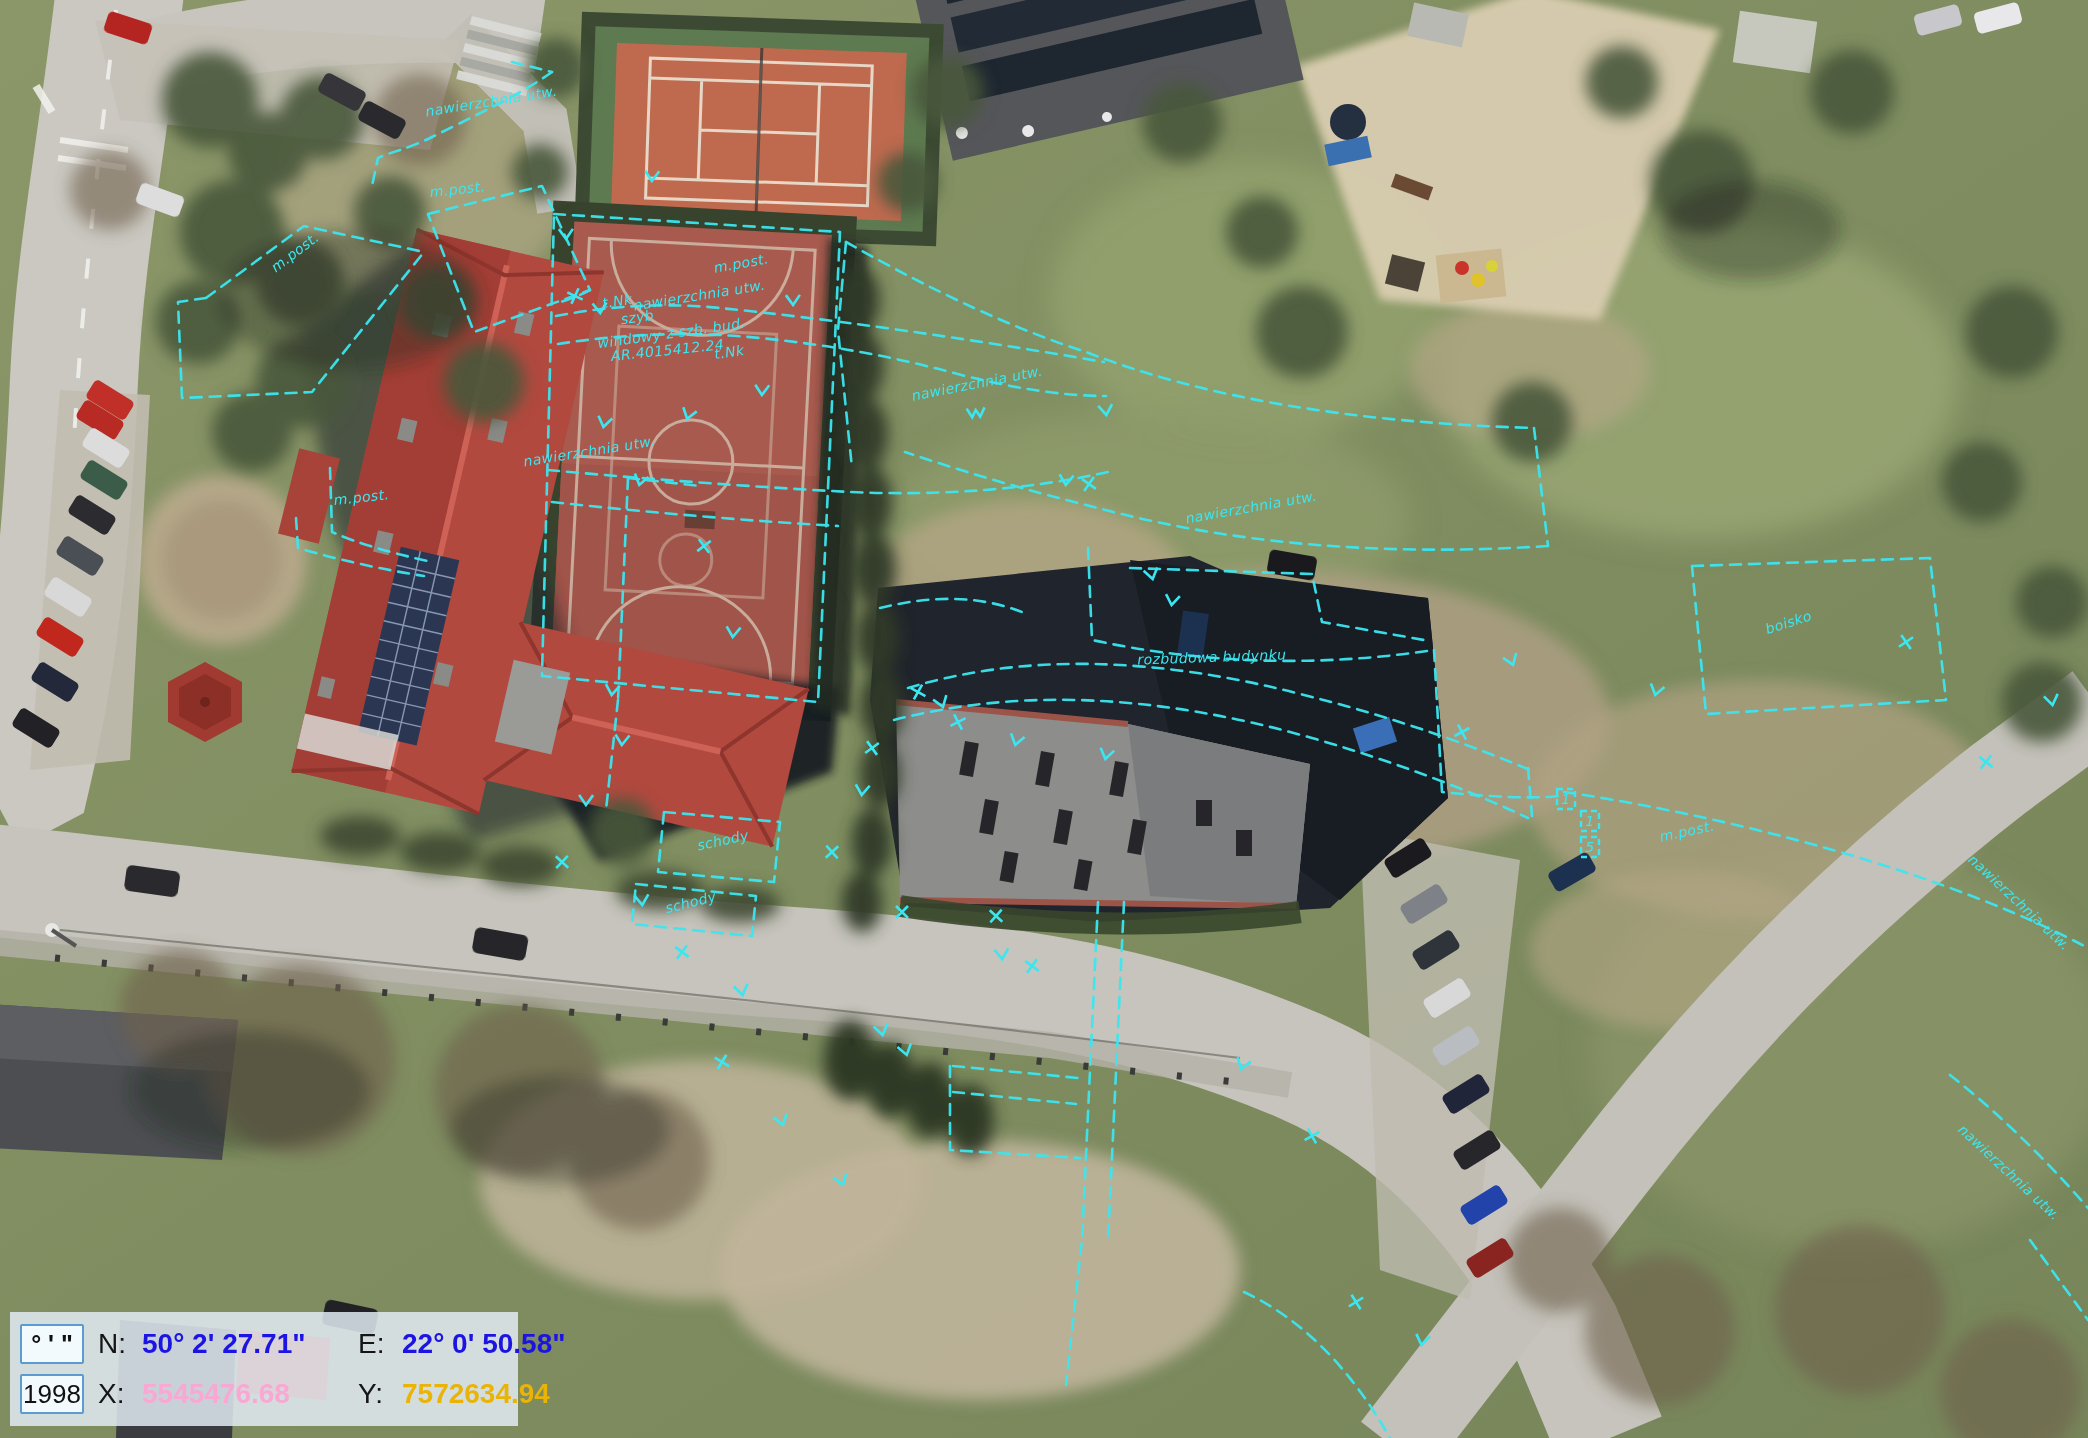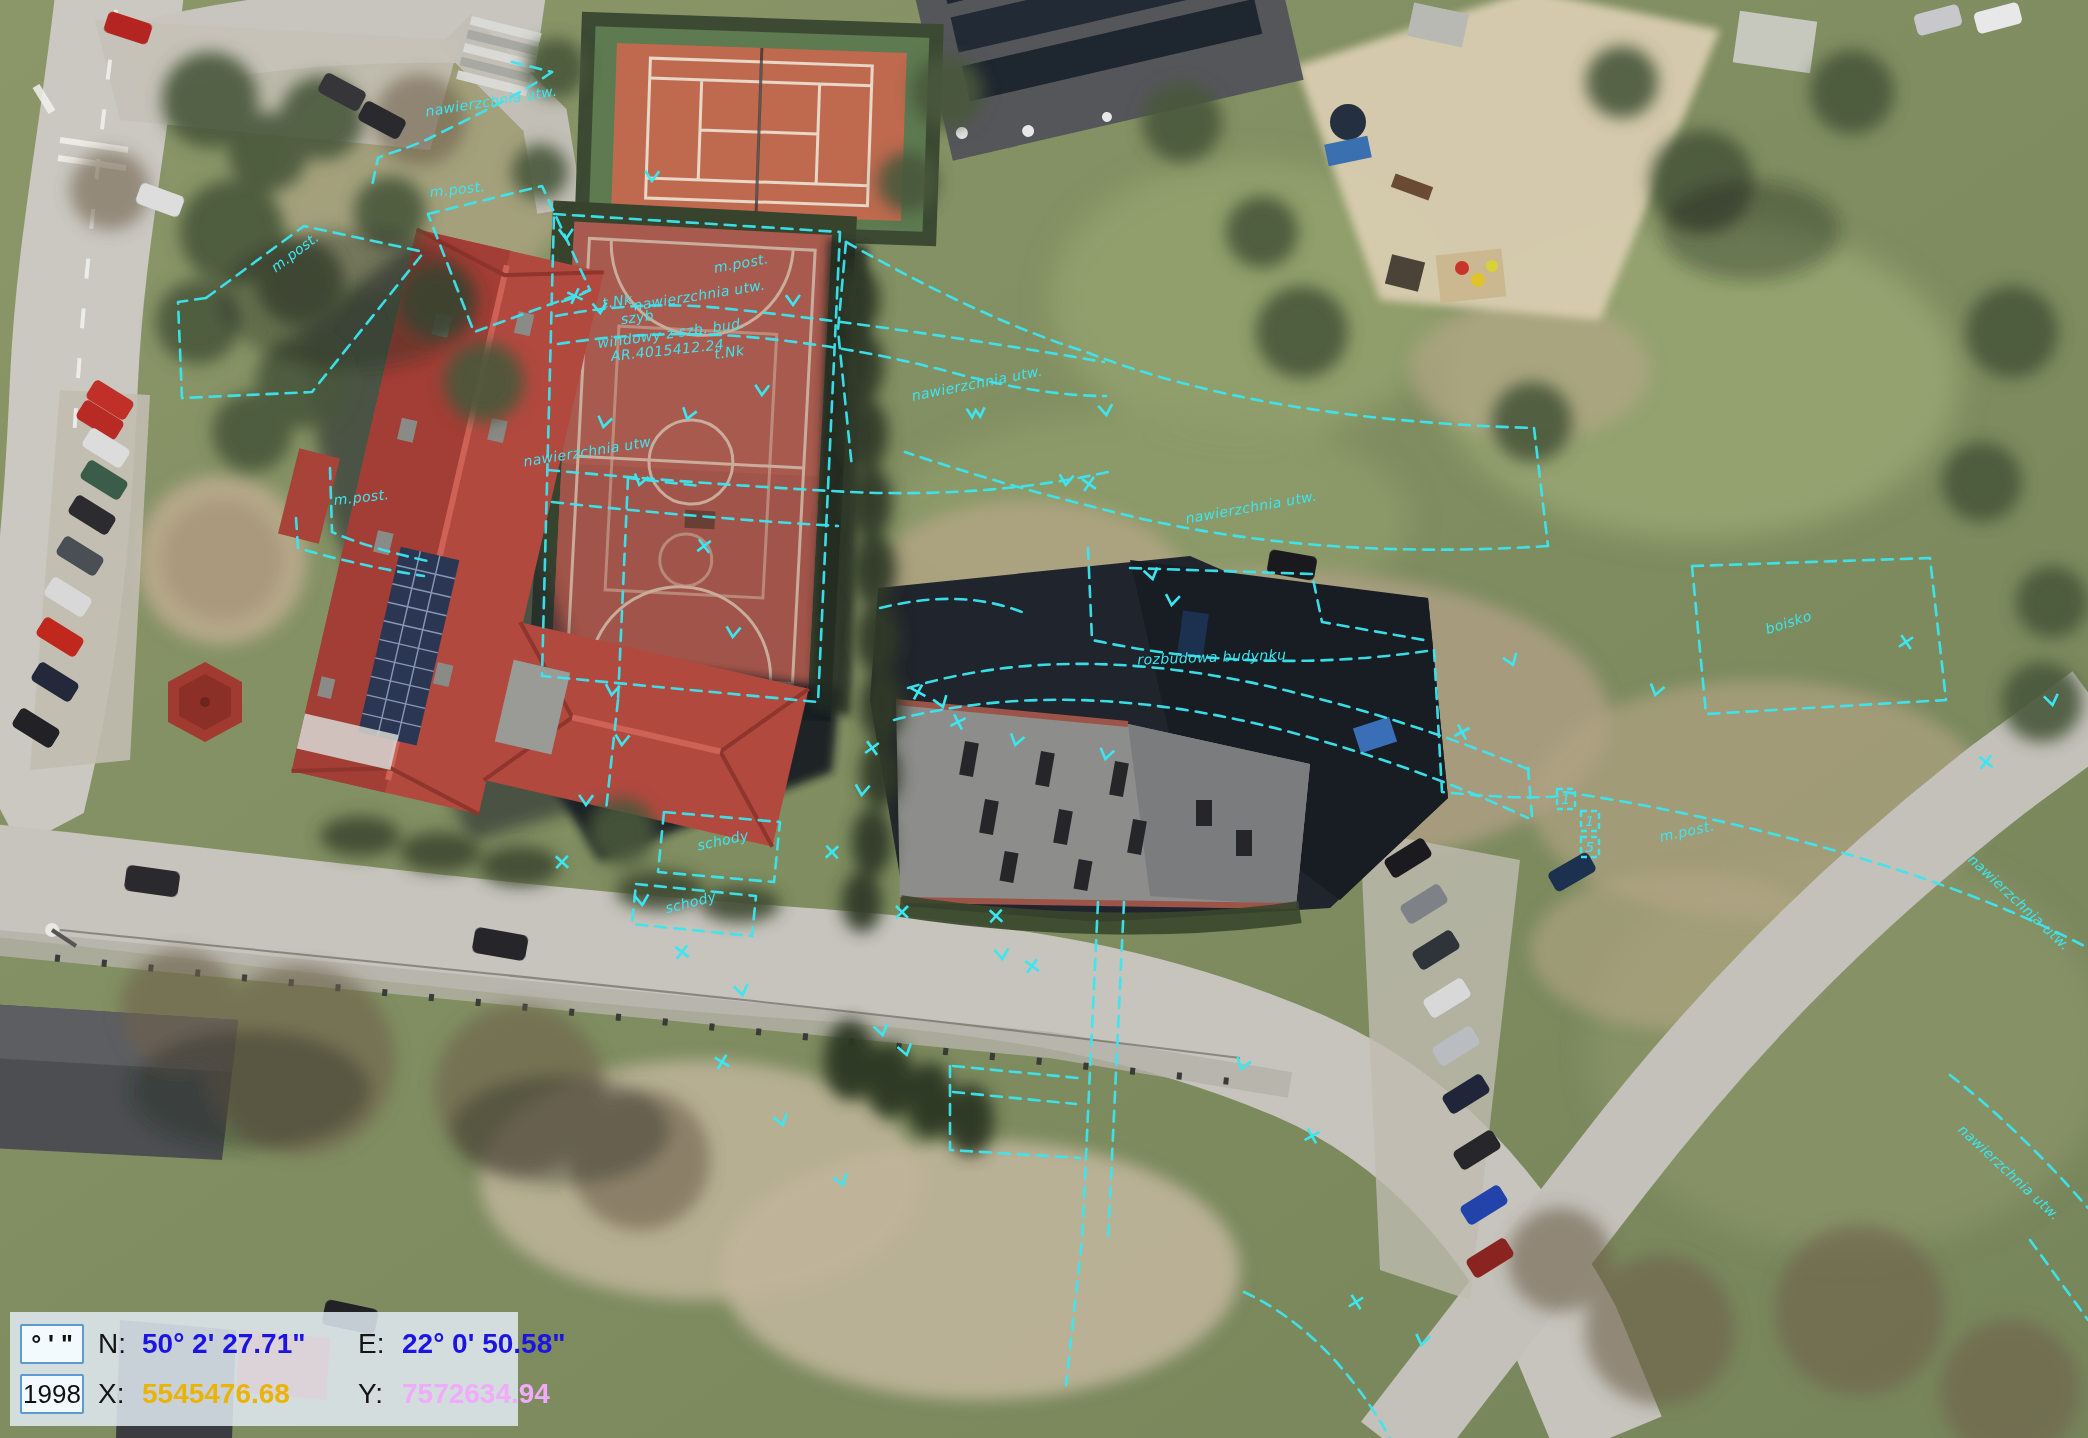--- a/index.html
+++ b/index.html
@@ -552,18 +552,18 @@
     <div class="coord-row">
       <button class="coord-btn">° ' "</button>
       <span class="coord-lbl">N:</span>
       <span class="coord-val" style="color: rgb(28, 20, 226);">50° 2' 27.71"</span>
       <span class="coord-lbl">E:</span>
       <span class="coord-val" style="color: rgb(28, 20, 226);">22° 0' 50.58"</span>
     </div>
     <div class="coord-row">
       <button class="coord-btn crs">1998</button>
       <span class="coord-lbl">X:</span>
-      <span class="coord-val" style="color: #eab308;">5545476.68</span>
+      <span class="coord-val" style="color: #f9a8d4;">5545476.68</span>
       <span class="coord-lbl">Y:</span>
-      <span class="coord-val" style="color: #f0abfc;">7572634.94</span>
+      <span class="coord-val" style="color: #eab308;">7572634.94</span>
     </div>
   </div>
 </div>
 
 </body></html>

